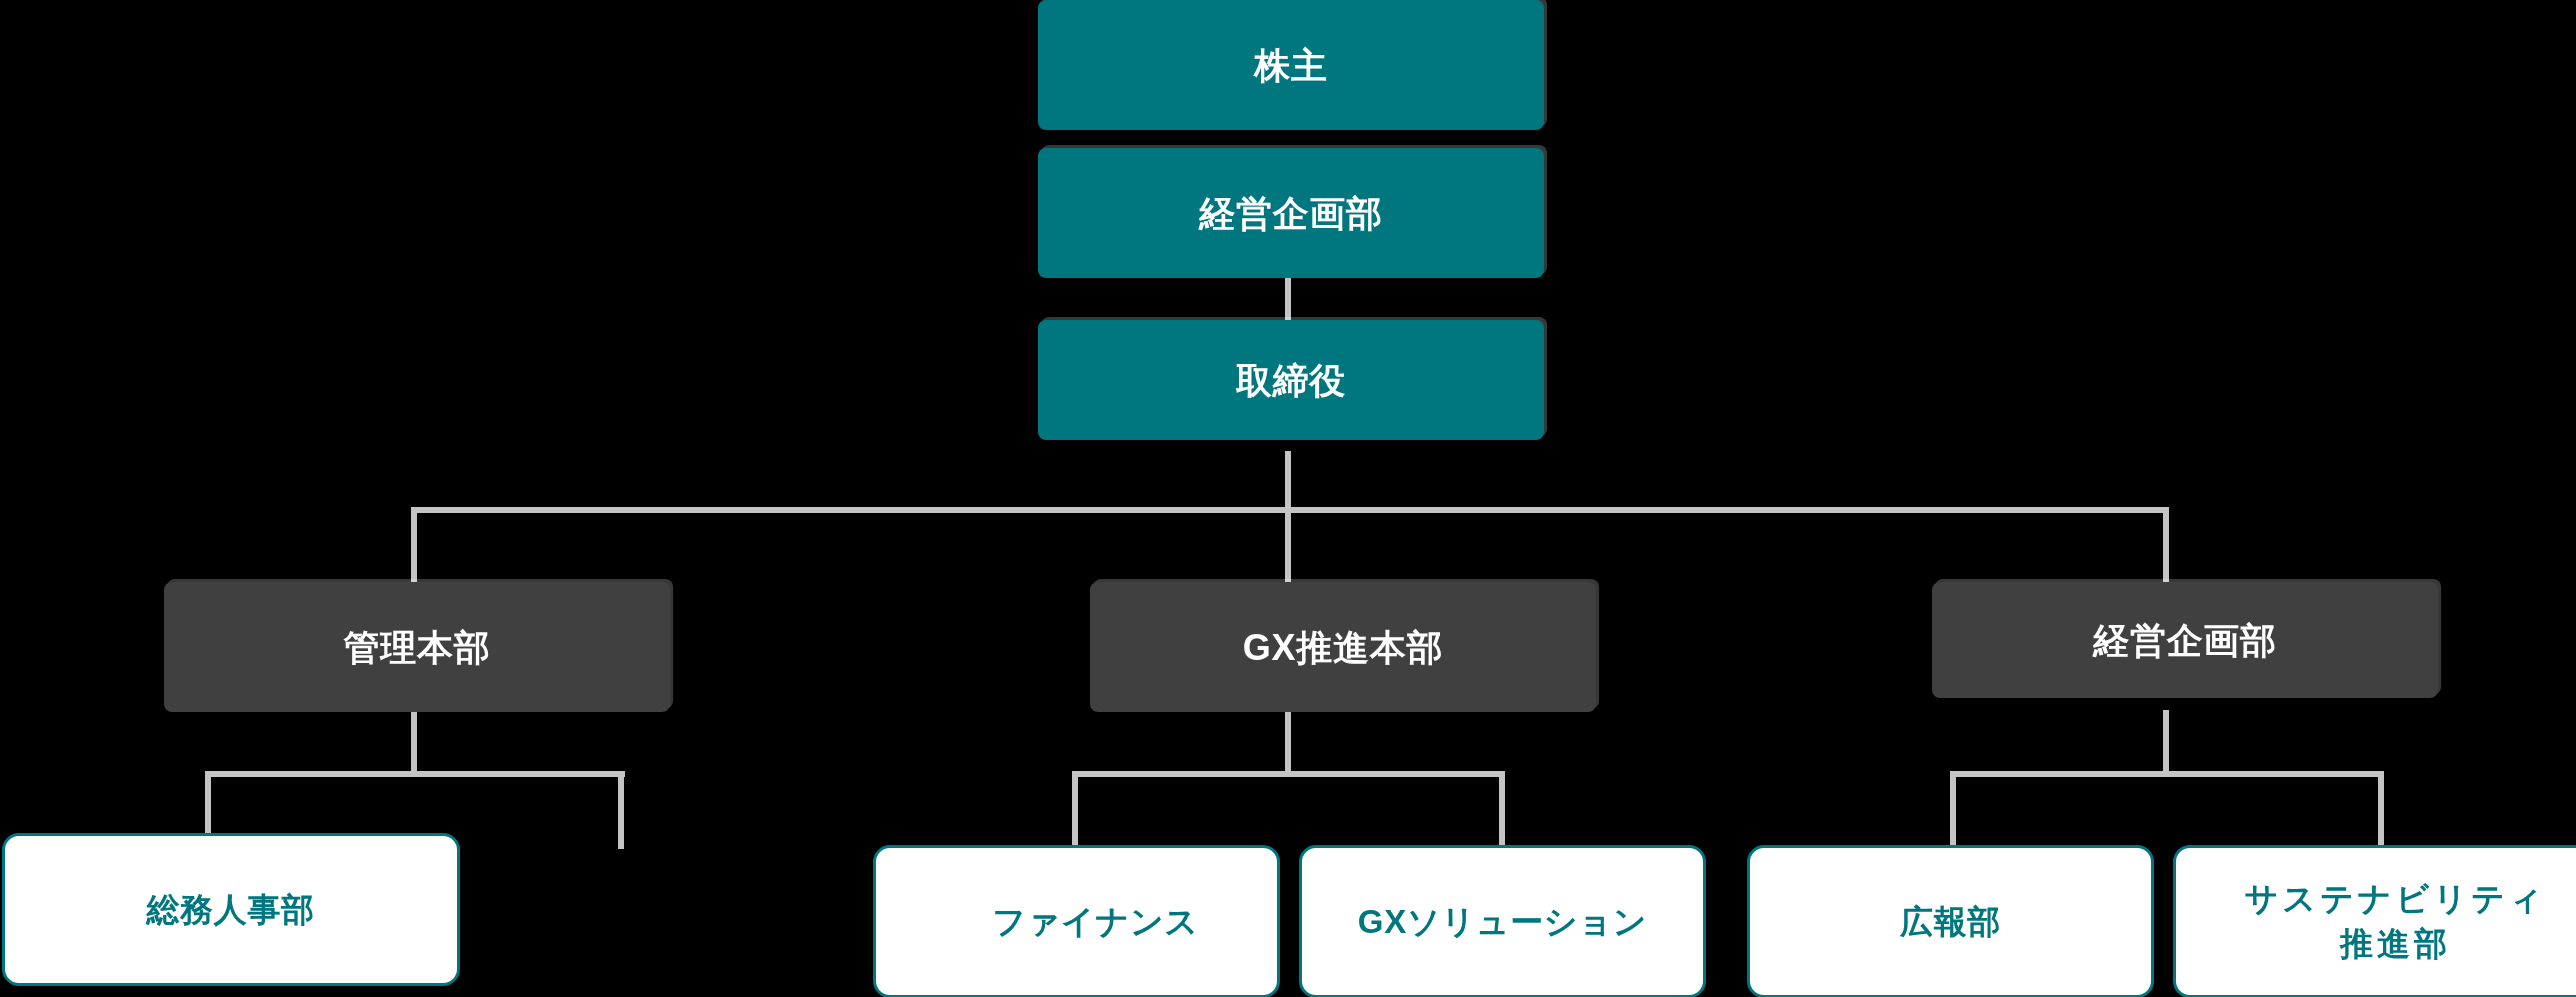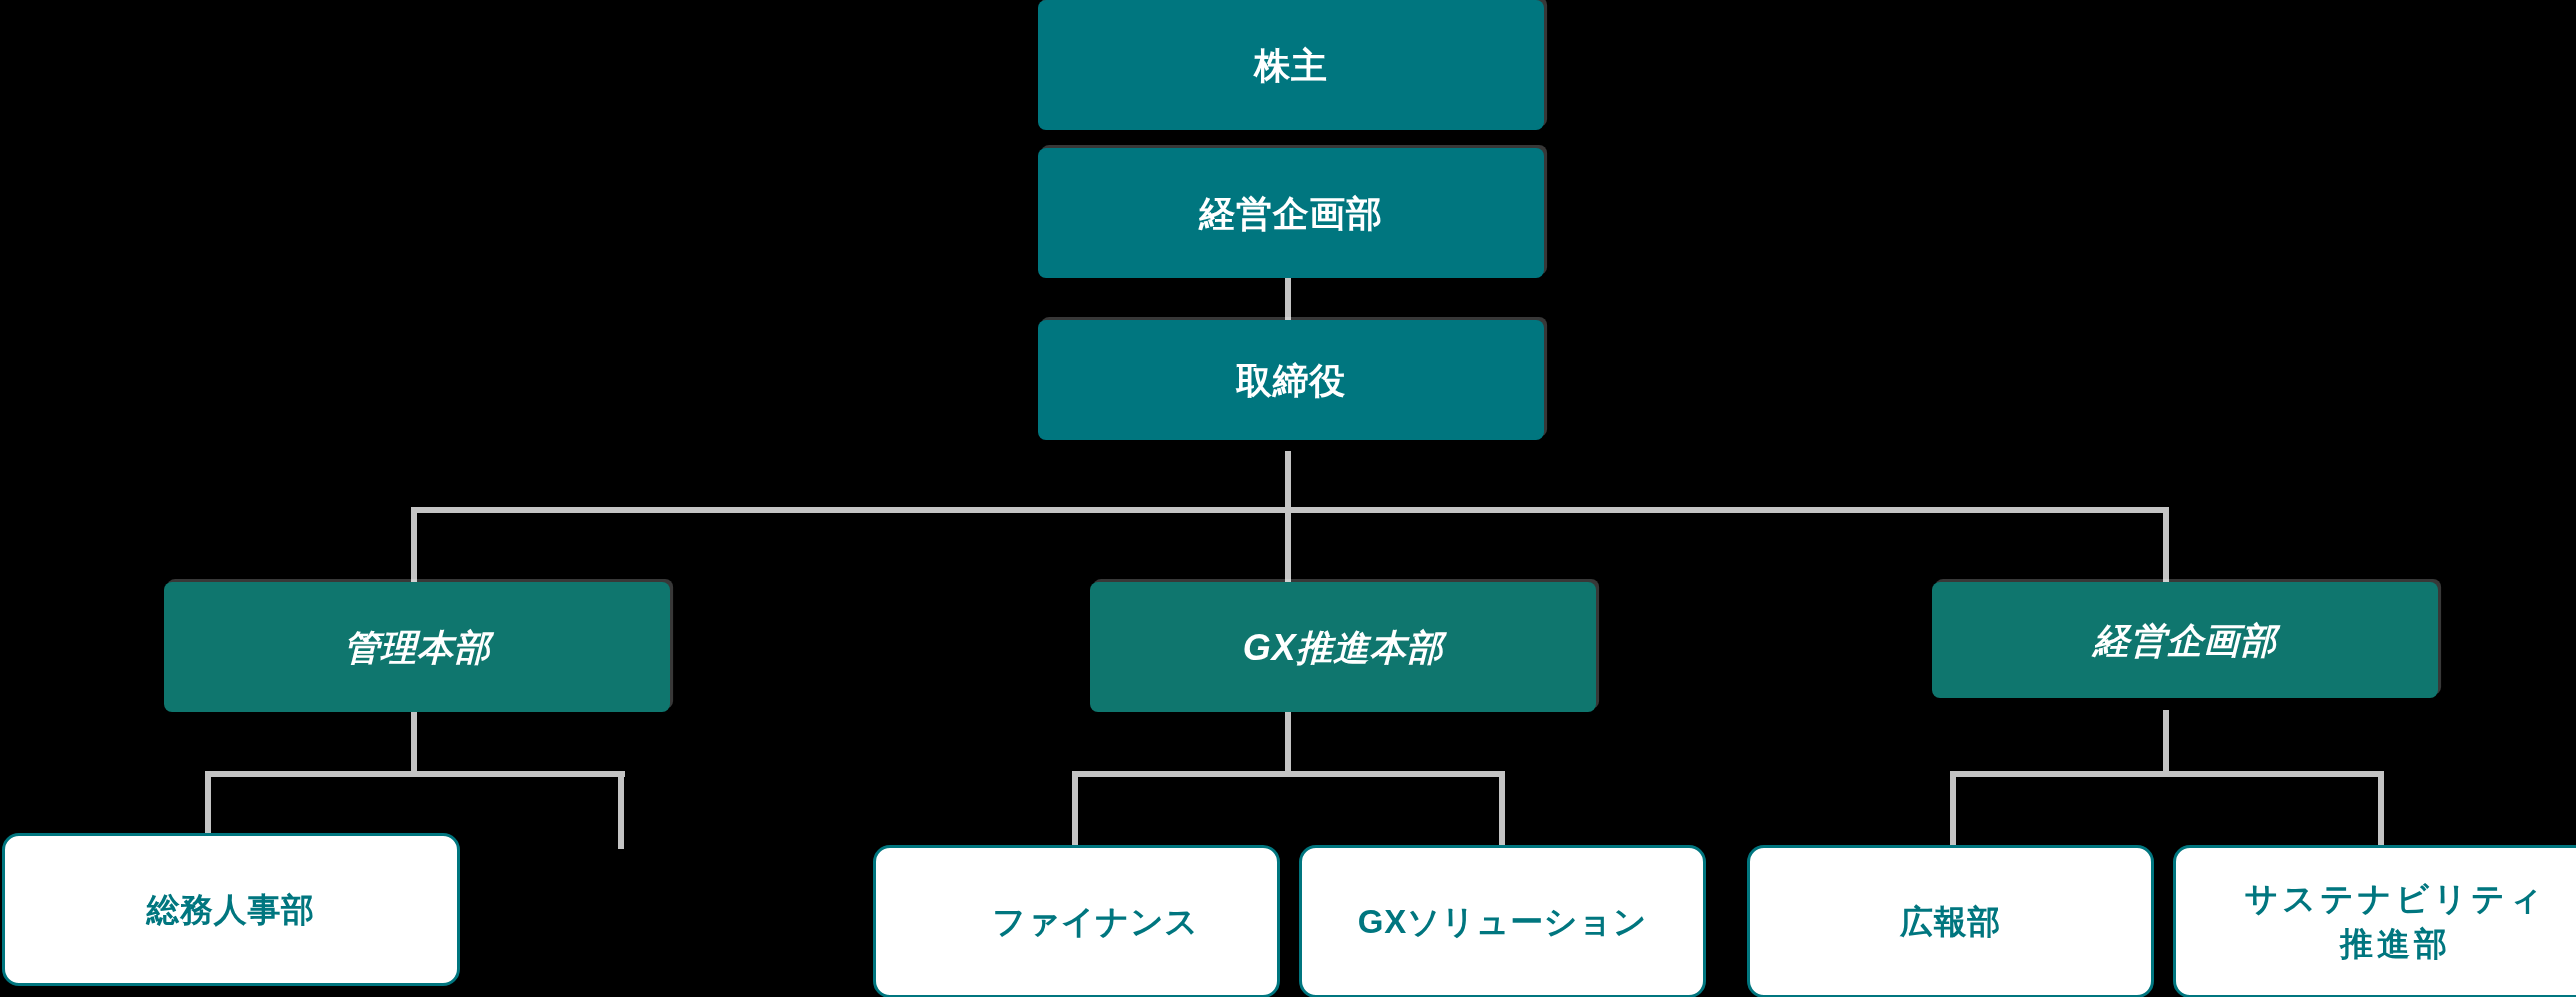--- a/index.html
+++ b/index.html
@@ -46,26 +46,25 @@
   .node.tier1 {
     background: #00767f;
     color: #ffffff;
     font-weight: bold;
     font-size: 36px;
     box-shadow: 3.1px -3.1px 0 0 rgba(255,255,255,0.22);
   }
 
   
   .node.tier2 {
-    background: #0f766e;
+    background: #404040;
     color: #ffffff;
     font-weight: bold;
     font-size: 36px;
     box-shadow: 3.1px -3.1px 0 0 rgba(255,255,255,0.22);
-    font-style: italic;
   }
 
   
   .node.tier3 {
     background: #ffffff;
     color: #00767f;
     font-weight: bold;
     font-size: 33px;
     border: 3.9px solid #00767f;
     border-radius: 17px;

